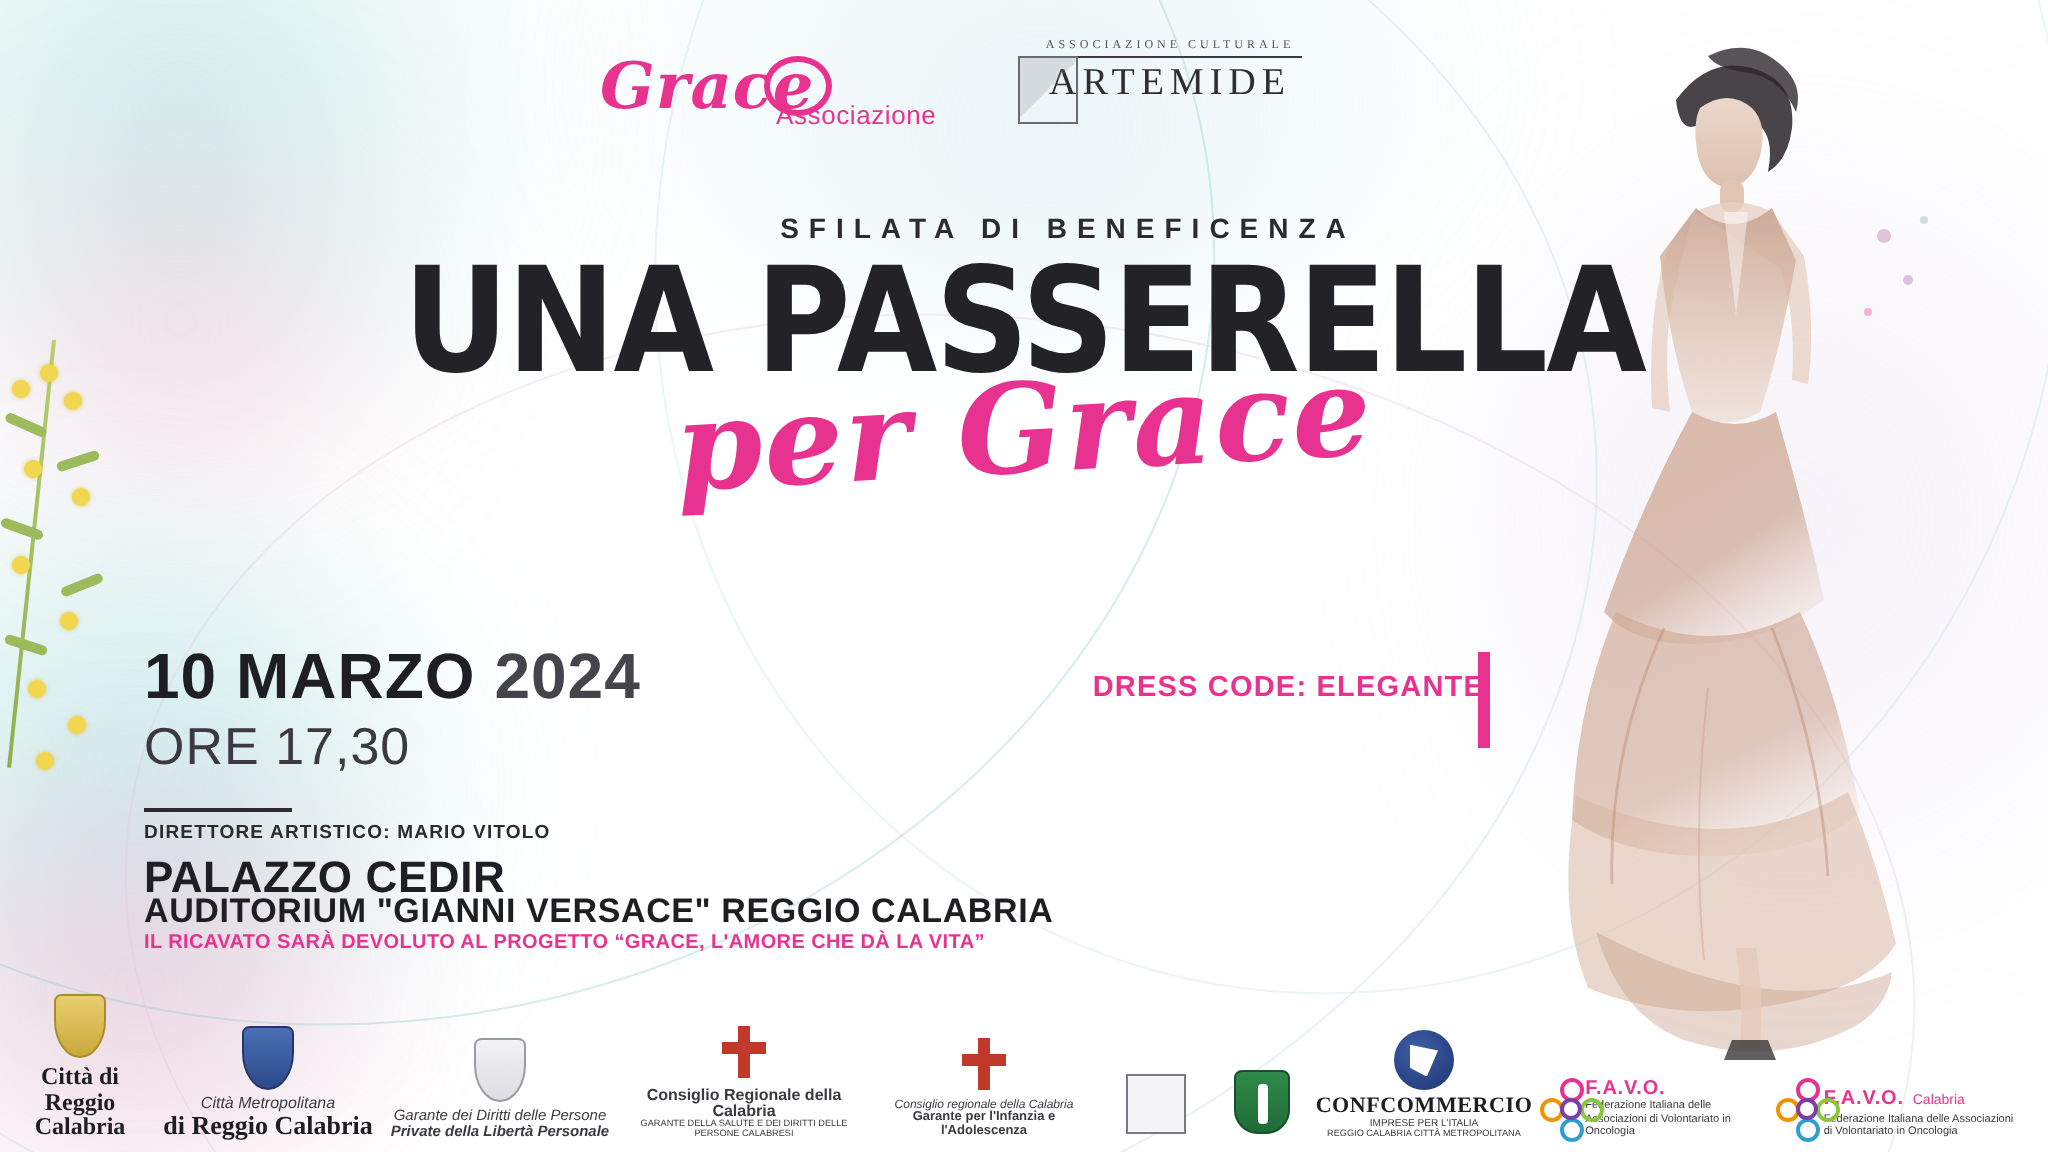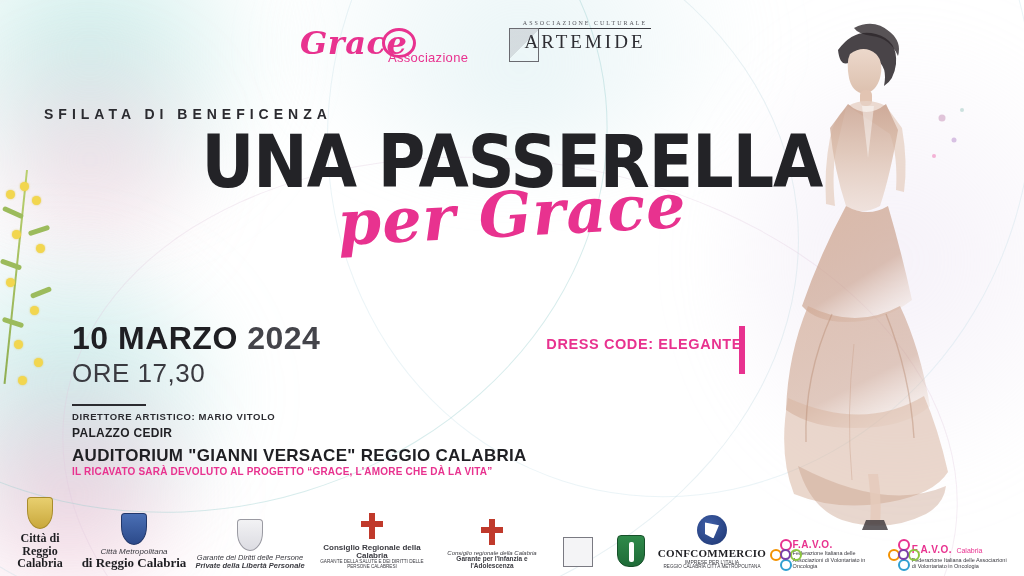--- a/index.html
+++ b/index.html
@@ -107,21 +107,21 @@
   .logo-artemide .mark {
     position: absolute; left: 4px; top: 8px; width: 30px; height: 34px;
     border: 1px solid #6a6a70;
     background:
       linear-gradient(135deg, rgba(140,140,150,0.25) 0 50%, rgba(255,255,255,0) 50%);
   }
 
   
   .kicker {
     position: absolute; left: 0; right: 0; top: 106px;
-    text-align: left;
+    text-align: center;
     font-size: 14px; font-weight: bold; letter-spacing: 5px; color: #2b2b30; padding-left: 44px;
   }
   .title-main {
     position: absolute; left: 0; right: 0; top: 124px;
     text-align: center;
     font-family: "DejaVu Sans", sans-serif;
     font-weight: bold;
     font-size: 65px;
     letter-spacing: -1px;
     color: #232327;
@@ -151,21 +151,21 @@
   }
   .rule-small {
     position: absolute; left: 72px; top: 404px; width: 74px; height: 2px; background: #2b2b30;
   }
   .director {
     position: absolute; left: 72px; top: 411px;
     font-size: 9.5px; font-weight: bold; letter-spacing: 0.6px; color: #2b2b30;
   }
   .venue1 {
     position: absolute; left: 72px; top: 426px;
-    font-size: 12px; font-weight: bold; color: #1f1f23; letter-spacing: 0.3px;
+    font-size: 22px; font-weight: bold; color: #1f1f23; letter-spacing: 0.3px;
   }
   .venue2 {
     position: absolute; left: 72px; top: 446px;
     font-size: 17px; font-weight: bold; color: #1f1f23; letter-spacing: 0.3px;
   }
   .proceeds {
     position: absolute; left: 72px; top: 466px;
     font-size: 10px; font-weight: bold; color: #e8328f; letter-spacing: 0.2px;
   }
 

